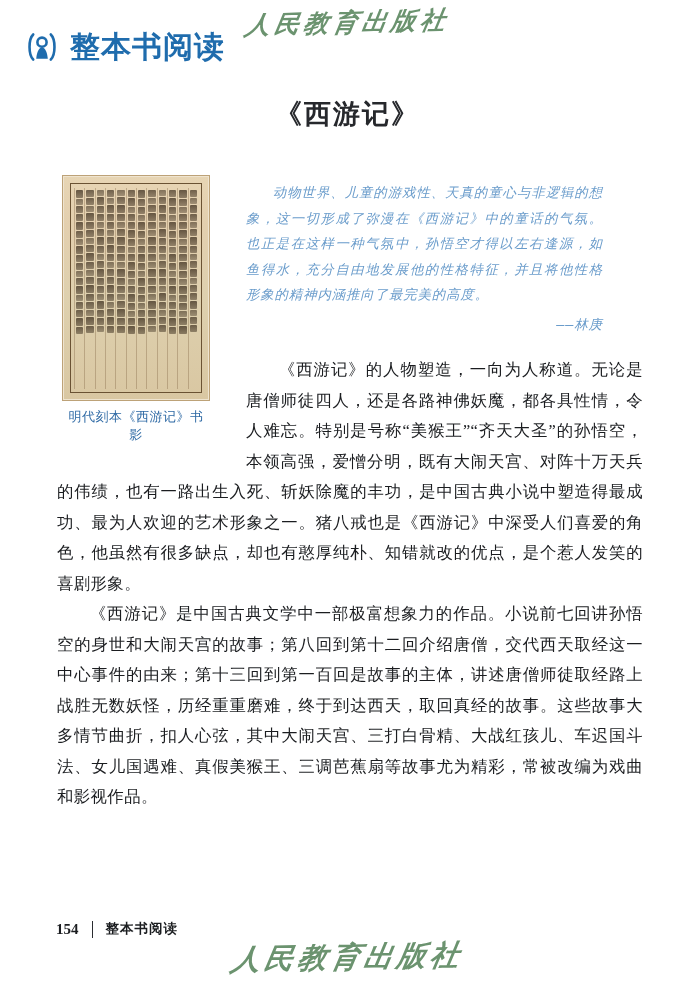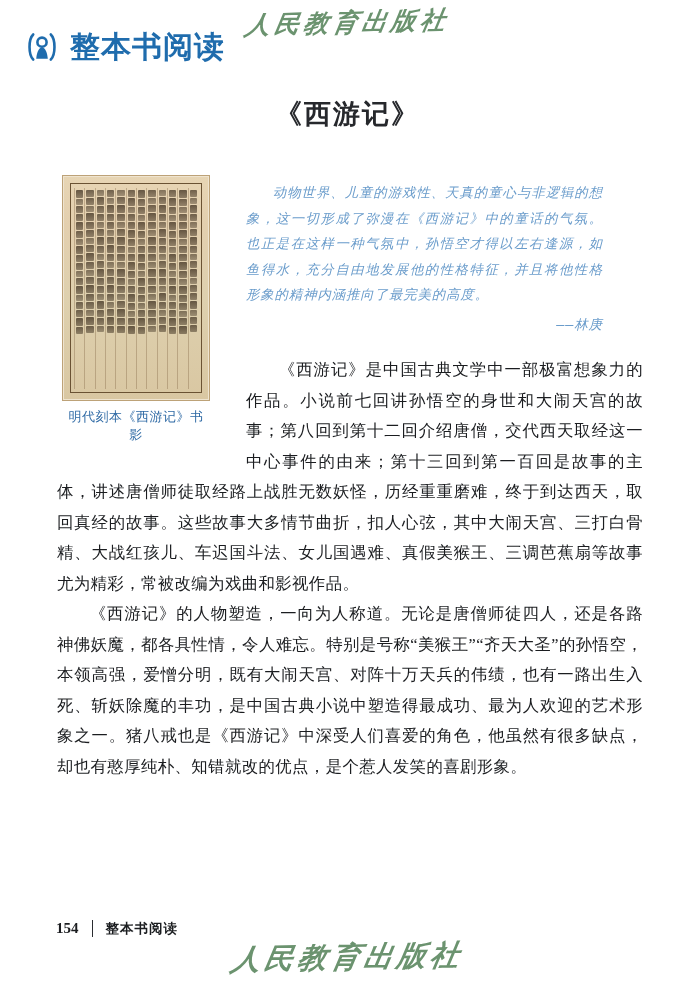--- a/index.html
+++ b/index.html
@@ -180,21 +180,21 @@
     margin: 0;
     text-indent: 2em;
   }
 
   
   .footer {
     position: absolute;
     left: 56px;
     top: 920px;
     display: flex;
-    align-items: flex-start;
+    align-items: center;
     gap: 13px;
   }
   .footer-page-number {
     font-size: 15px;
     font-weight: 700;
     color: #1b1d20;
     font-family: "Liberation Serif", "DejaVu Serif", serif;
   }
   .footer-divider {
     width: 1px;
@@ -482,22 +482,22 @@
       </div>
       <figcaption class="figure-caption">明代刻本《西游记》书影</figcaption>
     </figure>
 
     <blockquote class="quote">
       <p>动物世界、儿童的游戏性、天真的童心与非逻辑的想象，这一切形成了弥漫在《西游记》中的童话的气氛。也正是在这样一种气氛中，孙悟空才得以左右逢源，如鱼得水，充分自由地发展他的性格特征，并且将他性格形象的精神内涵推向了最完美的高度。</p>
       <p class="attribution">——林庚</p>
     </blockquote>
 
     <div class="body-text">
+      <p>《西游记》的人物塑造，一向为人称道。无论是唐僧师徒四人，还是各路神佛妖魔，都各具性情，令人难忘。特别是号称“美猴王”“齐天大圣”的孙悟空，本领高强，爱憎分明，既有大闹天宫、对阵十万天兵的伟绩，也有一路出生入死、斩妖除魔的丰功，是中国古典小说中塑造得最成功、最为人欢迎的艺术形象之一。猪八戒也是《西游记》中深受人们喜爱的角色，他虽然有很多缺点，却也有憨厚纯朴、知错就改的优点，是个惹人发笑的喜剧形象。</p>
       <p>《西游记》是中国古典文学中一部极富想象力的作品。小说前七回讲孙悟空的身世和大闹天宫的故事；第八回到第十二回介绍唐僧，交代西天取经这一中心事件的由来；第十三回到第一百回是故事的主体，讲述唐僧师徒取经路上战胜无数妖怪，历经重重磨难，终于到达西天，取回真经的故事。这些故事大多情节曲折，扣人心弦，其中大闹天宫、三打白骨精、大战红孩儿、车迟国斗法、女儿国遇难、真假美猴王、三调芭蕉扇等故事尤为精彩，常被改编为戏曲和影视作品。</p>
-      <p>《西游记》的人物塑造，一向为人称道。无论是唐僧师徒四人，还是各路神佛妖魔，都各具性情，令人难忘。特别是号称“美猴王”“齐天大圣”的孙悟空，本领高强，爱憎分明，既有大闹天宫、对阵十万天兵的伟绩，也有一路出生入死、斩妖除魔的丰功，是中国古典小说中塑造得最成功、最为人欢迎的艺术形象之一。猪八戒也是《西游记》中深受人们喜爱的角色，他虽然有很多缺点，却也有憨厚纯朴、知错就改的优点，是个惹人发笑的喜剧形象。</p>
     </div>
   </div>
 
   <div class="footer">
     <span class="footer-page-number">154</span>
     <span class="footer-divider"></span>
     <span class="footer-section">整本书阅读</span>
   </div>
 
   <div class="watermark watermark-bottom">人民教育出版社</div>

